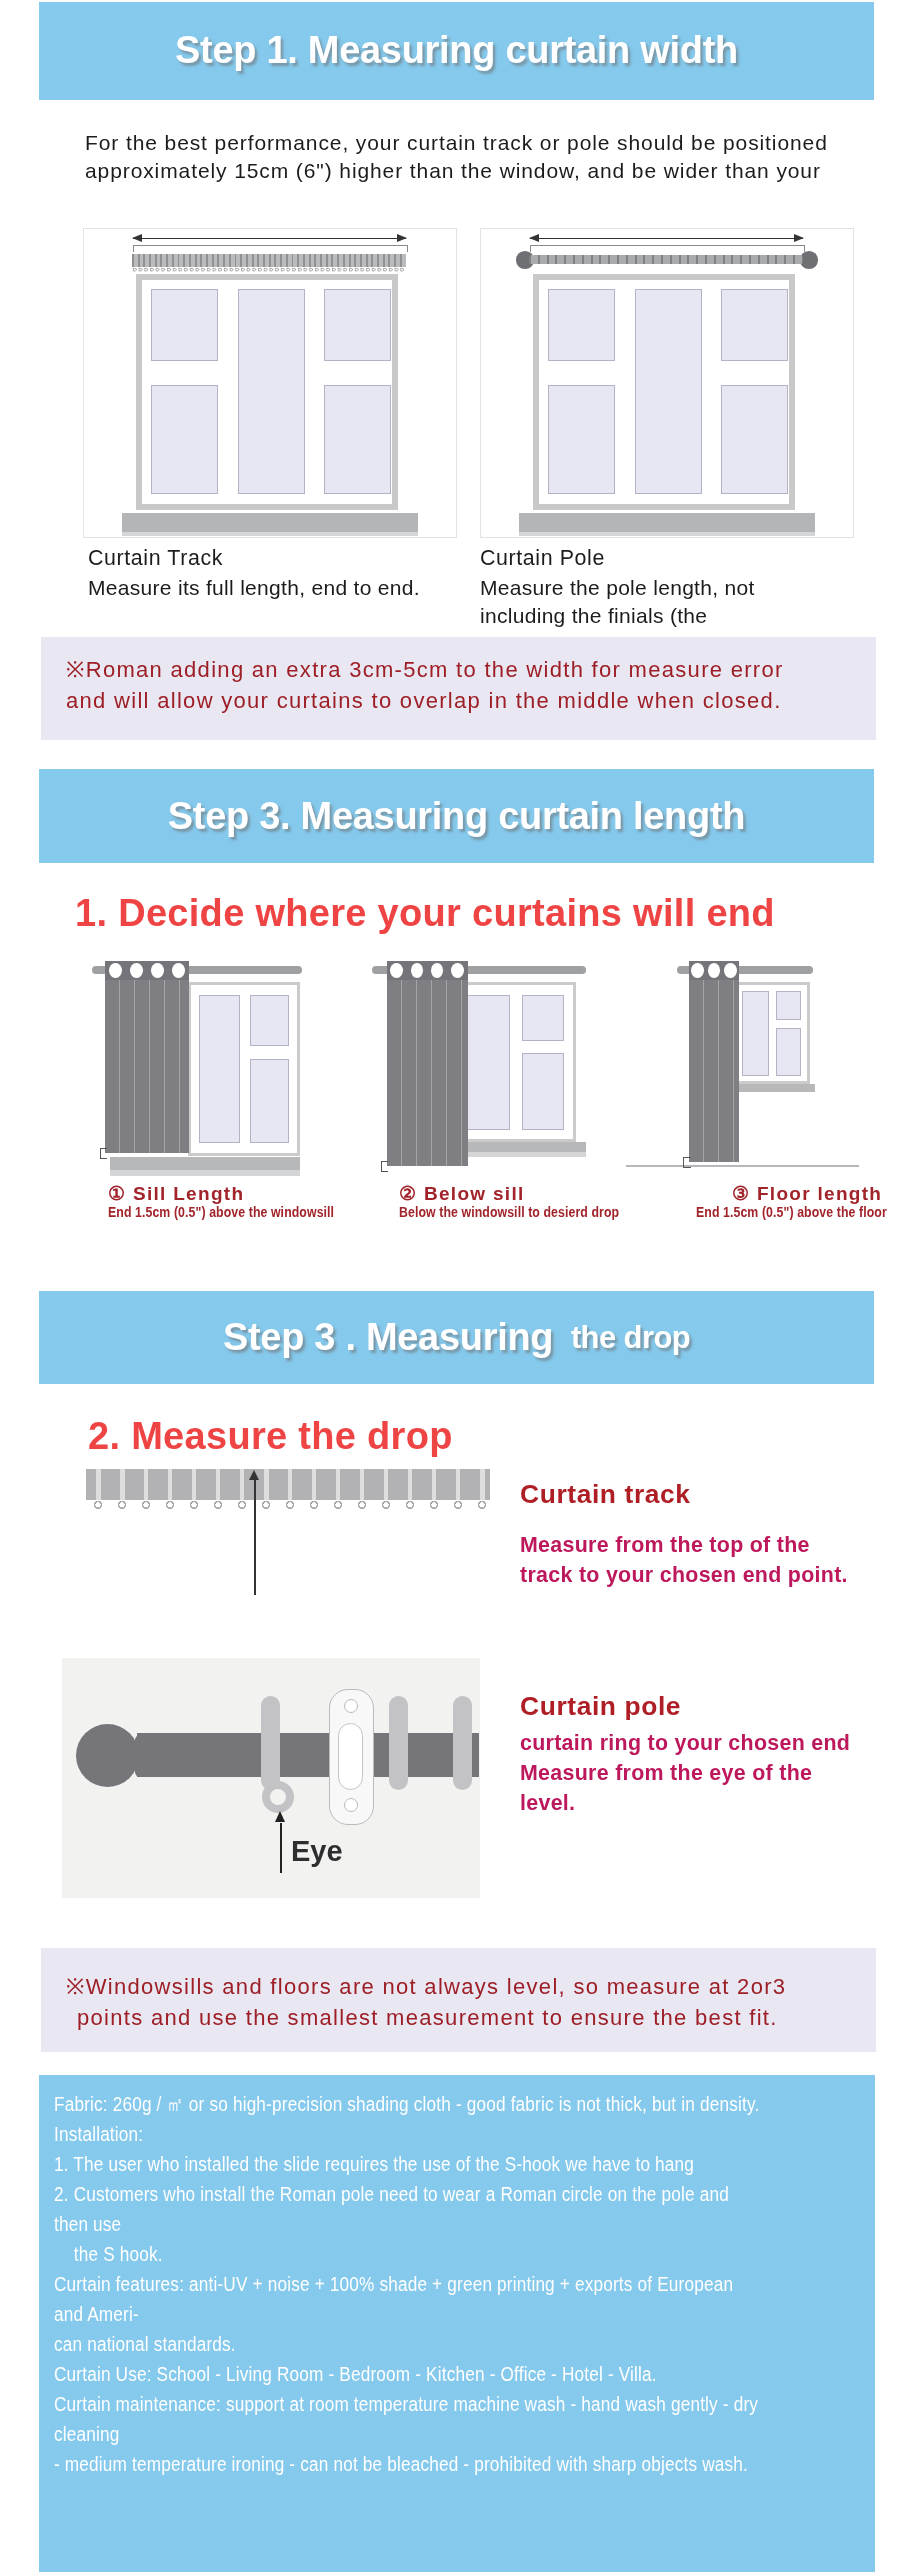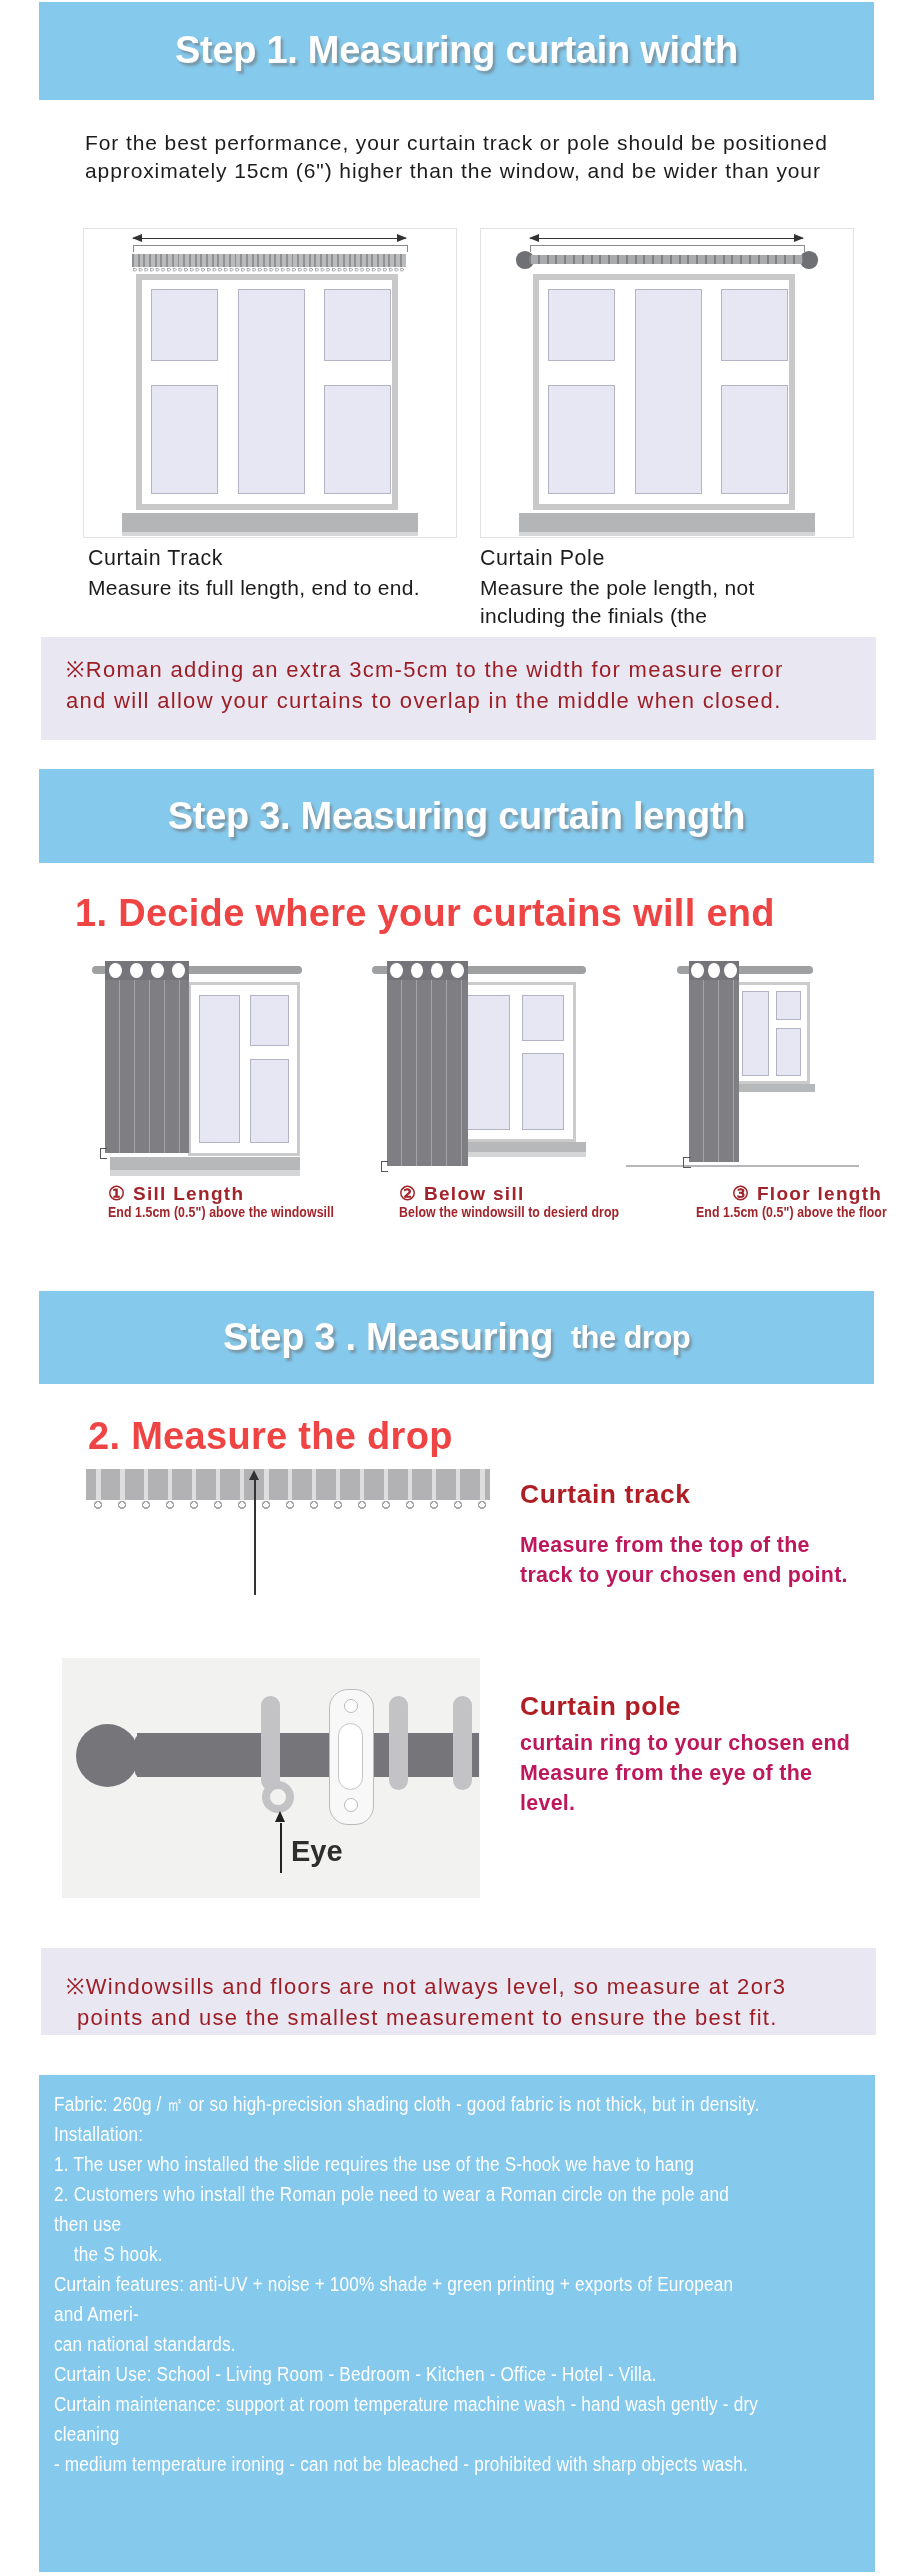--- a/index.html
+++ b/index.html
@@ -48,21 +48,21 @@
   .sill1{position:absolute;left:38px;top:284px;width:296px;height:19px;background:#B3B5B7;}
   .sill1b{position:absolute;left:38px;top:303px;width:296px;height:4.4px;background:#D4D6D7;}
 
   
   .cap{position:absolute;font-size:21.4px;letter-spacing:0.6px;color:#1c1c1c;}
   .capdesc{position:absolute;font-size:21px;letter-spacing:0.3px;line-height:28px;color:#1c1c1c;}
 
   
   .note{position:absolute;left:41px;width:835px;background:#E8E7F2;}
   #note1{top:637px;height:103px;padding-top:0;}
-  #note2{top:1948px;height:87px;}
+  #note2{top:1948px;height:104px;}
   .note .nline{margin-left:25px;font-size:22px;letter-spacing:1.3px;color:#9E1E26;line-height:31px;}
   #note1 .nline:first-child{margin-top:17px;}
   #note2 .nline:first-child{margin-top:22.6px;}
   #note2 .nline+ .nline{margin-left:36px;}
 
   
   .h2{position:absolute;font-size:38px;font-weight:bold;letter-spacing:0.3px;color:#ef4444;}
 
   
   .dfig{position:absolute;top:961px;}

